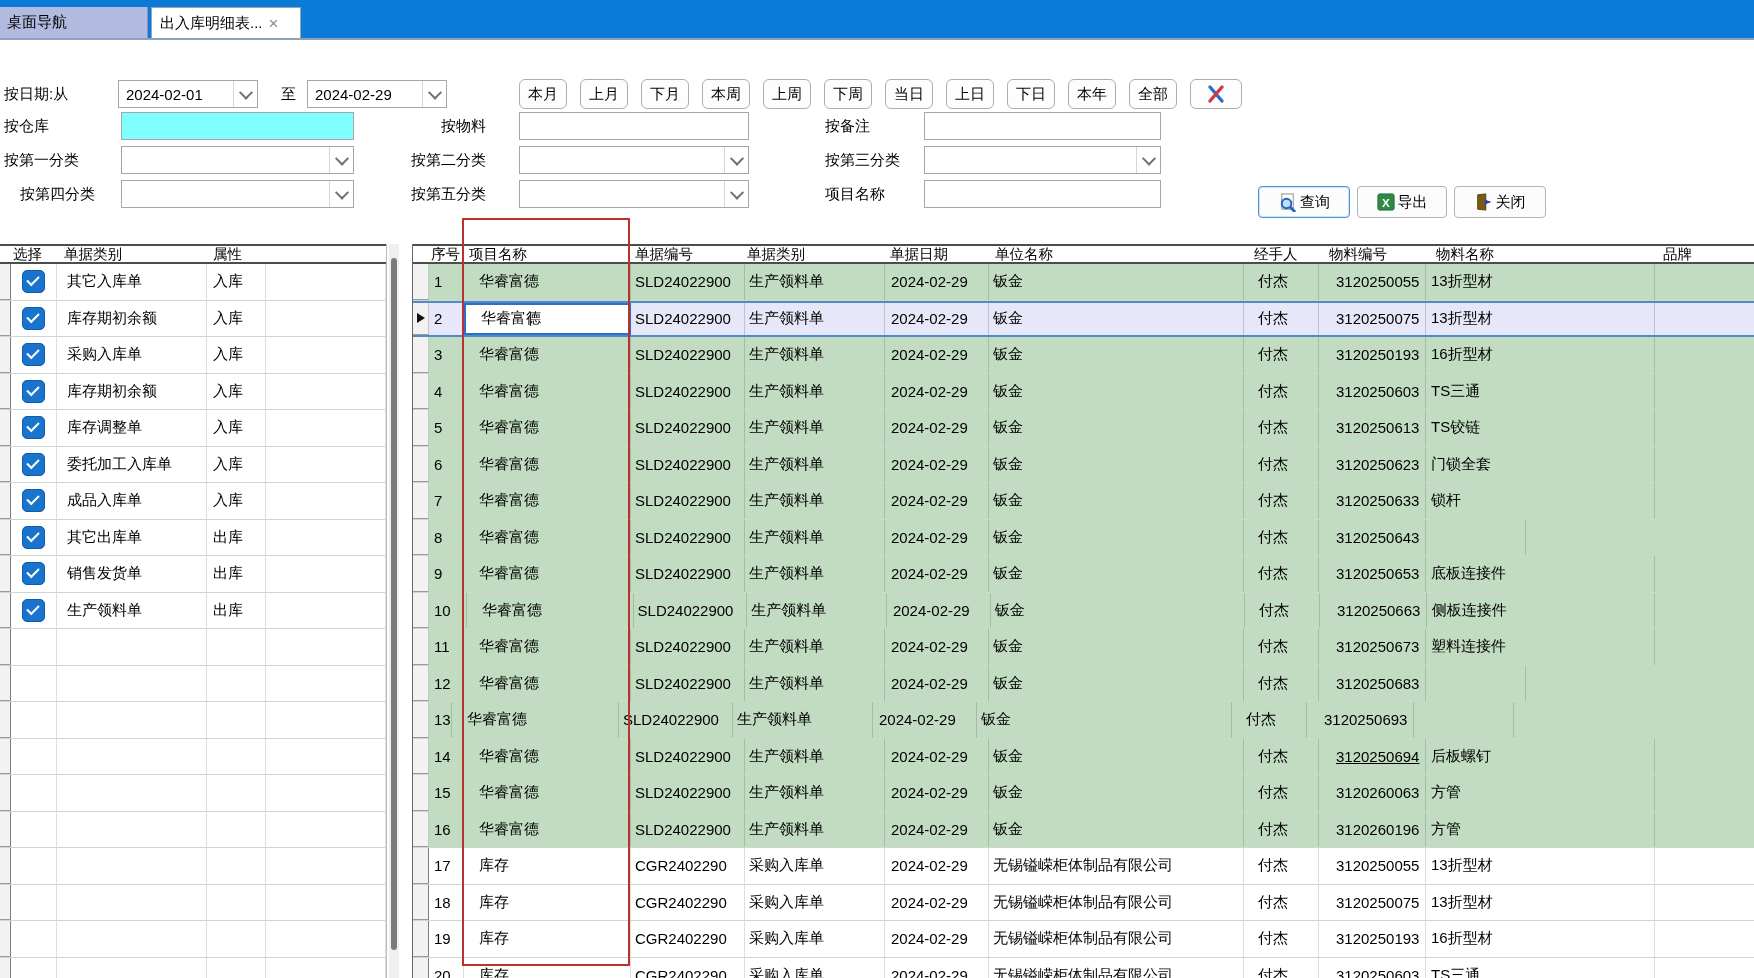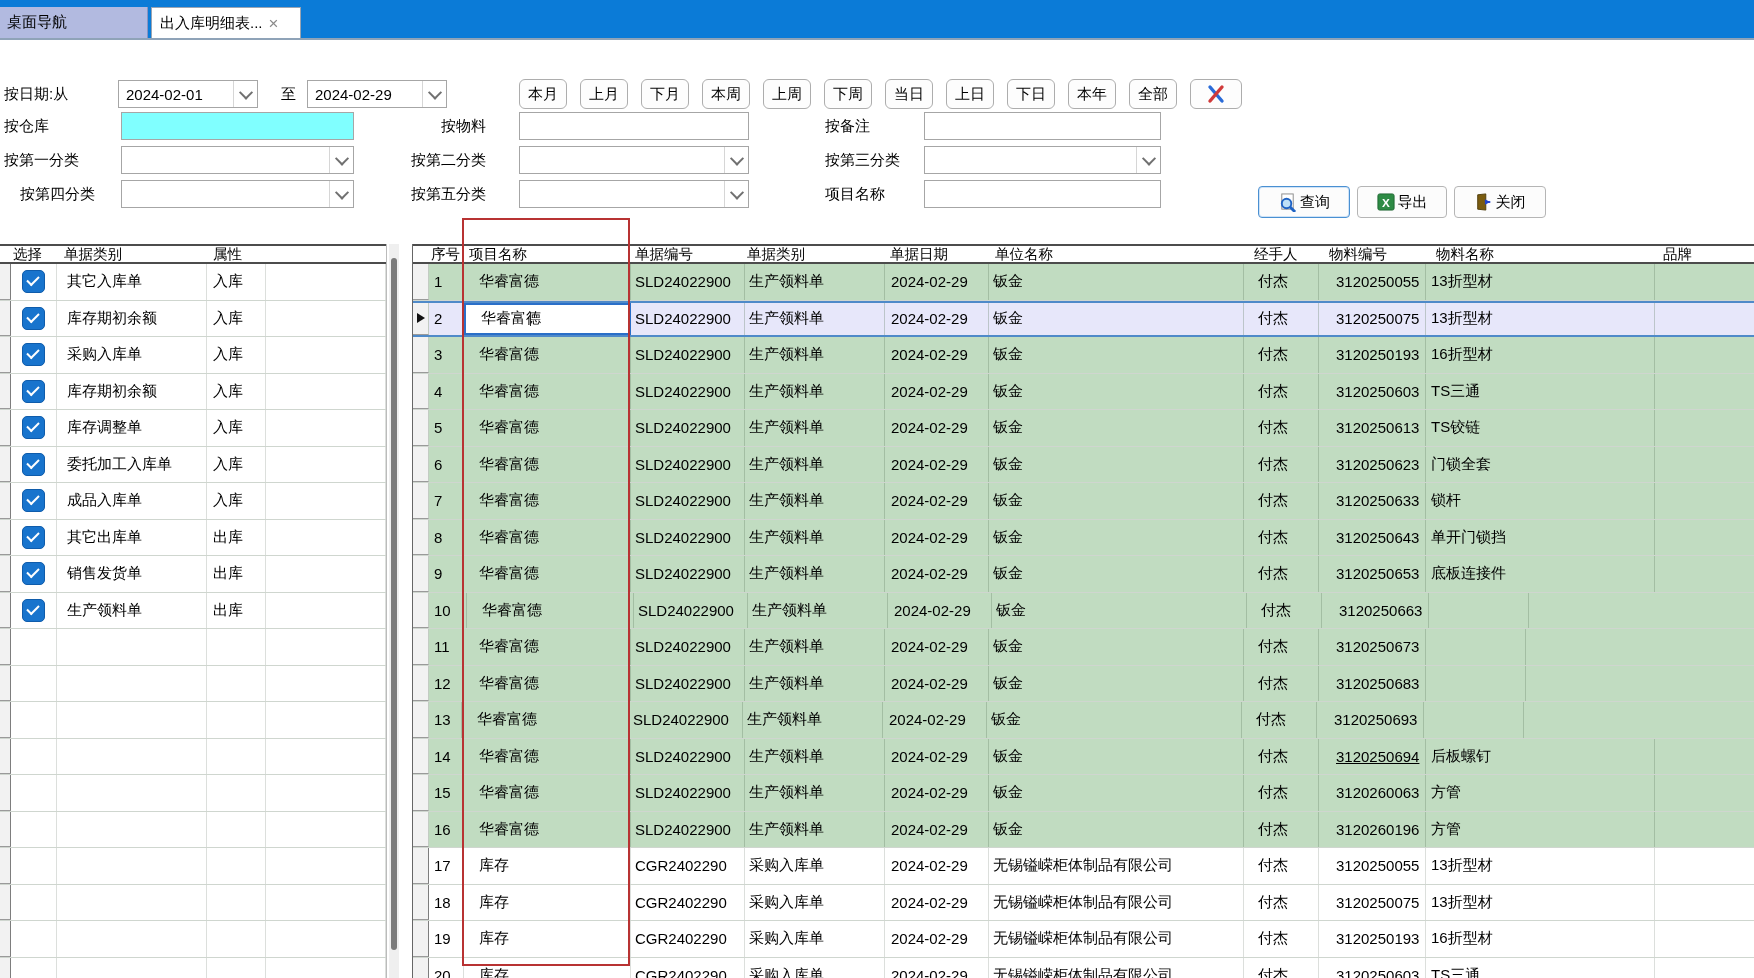--- a/index.html
+++ b/index.html
@@ -480,21 +480,20 @@
       <div class="row green">
         <div class="cell marker" style="width: 16px; padding-left: 0px;"></div>
         <div class="cell" style="width: 35px; padding-left: 5px;">8</div>
         <div class="cell" style="width: 167px; padding-left: 15px;">华睿富德</div>
         <div class="cell" style="width: 114px; padding-left: 4px;">SLD24022900</div>
         <div class="cell" style="width: 140px; padding-left: 4px;">生产领料单</div>
         <div class="cell" style="width: 104px; padding-left: 6px;">2024-02-29</div>
         <div class="cell" style="width: 255px; padding-left: 4px;">钣金</div>
         <div class="cell" style="width: 75px; padding-left: 14px;">付杰</div>
         <div class="cell" style="width: 107px; padding-left: 17px;">3120250643</div>
-        <div class="cell" style="width: 229px; padding-left: 5px;">单开门锁挡</div>
         <div class="cell" style="width: 100px; padding-left: 8px;"></div>
       </div>
       <div class="row green">
         <div class="cell marker" style="width: 16px; padding-left: 0px;"></div>
         <div class="cell" style="width: 35px; padding-left: 5px;">9</div>
         <div class="cell" style="width: 167px; padding-left: 15px;">华睿富德</div>
         <div class="cell" style="width: 114px; padding-left: 4px;">SLD24022900</div>
         <div class="cell" style="width: 140px; padding-left: 4px;">生产领料单</div>
         <div class="cell" style="width: 104px; padding-left: 6px;">2024-02-29</div>
         <div class="cell" style="width: 255px; padding-left: 4px;">钣金</div>
@@ -506,49 +505,51 @@
       <div class="row green">
         <div class="cell marker" style="width: 16px; padding-left: 0px;"></div>
         <div class="cell" style="width: 38px; padding-left: 5px;">10</div>
         <div class="cell" style="width: 167px; padding-left: 15px;">华睿富德</div>
         <div class="cell" style="width: 114px; padding-left: 4px;">SLD24022900</div>
         <div class="cell" style="width: 140px; padding-left: 4px;">生产领料单</div>
         <div class="cell" style="width: 104px; padding-left: 6px;">2024-02-29</div>
         <div class="cell" style="width: 255px; padding-left: 4px;">钣金</div>
         <div class="cell" style="width: 75px; padding-left: 14px;">付杰</div>
         <div class="cell" style="width: 107px; padding-left: 17px;">3120250663</div>
+        <div class="cell" style="width: 229px; padding-left: 5px;">侧板连接件</div>
         <div class="cell" style="width: 100px; padding-left: 8px;"></div>
       </div>
       <div class="row green">
         <div class="cell marker" style="width: 16px; padding-left: 0px;"></div>
         <div class="cell" style="width: 35px; padding-left: 5px;">11</div>
         <div class="cell" style="width: 167px; padding-left: 15px;">华睿富德</div>
         <div class="cell" style="width: 114px; padding-left: 4px;">SLD24022900</div>
         <div class="cell" style="width: 140px; padding-left: 4px;">生产领料单</div>
         <div class="cell" style="width: 104px; padding-left: 6px;">2024-02-29</div>
         <div class="cell" style="width: 255px; padding-left: 4px;">钣金</div>
         <div class="cell" style="width: 75px; padding-left: 14px;">付杰</div>
         <div class="cell" style="width: 107px; padding-left: 17px;">3120250673</div>
+        <div class="cell" style="width: 229px; padding-left: 5px;">塑料连接件</div>
         <div class="cell" style="width: 100px; padding-left: 8px;"></div>
       </div>
       <div class="row green">
         <div class="cell marker" style="width: 16px; padding-left: 0px;"></div>
         <div class="cell" style="width: 35px; padding-left: 5px;">12</div>
         <div class="cell" style="width: 167px; padding-left: 15px;">华睿富德</div>
         <div class="cell" style="width: 114px; padding-left: 4px;">SLD24022900</div>
         <div class="cell" style="width: 140px; padding-left: 4px;">生产领料单</div>
         <div class="cell" style="width: 104px; padding-left: 6px;">2024-02-29</div>
         <div class="cell" style="width: 255px; padding-left: 4px;">钣金</div>
         <div class="cell" style="width: 75px; padding-left: 14px;">付杰</div>
         <div class="cell" style="width: 107px; padding-left: 17px;">3120250683</div>
         <div class="cell" style="width: 100px; padding-left: 8px;"></div>
       </div>
       <div class="row green">
         <div class="cell marker" style="width: 16px; padding-left: 0px;"></div>
-        <div class="cell" style="width: 33px; padding-left: 5px;">13</div>
+        <div class="cell" style="width: 23px; padding-left: 5px;">13</div>
         <div class="cell" style="width: 167px; padding-left: 15px;">华睿富德</div>
         <div class="cell" style="width: 114px; padding-left: 4px;">SLD24022900</div>
         <div class="cell" style="width: 140px; padding-left: 4px;">生产领料单</div>
         <div class="cell" style="width: 104px; padding-left: 6px;">2024-02-29</div>
         <div class="cell" style="width: 255px; padding-left: 4px;">钣金</div>
         <div class="cell" style="width: 75px; padding-left: 14px;">付杰</div>
         <div class="cell" style="width: 107px; padding-left: 17px;">3120250693</div>
         <div class="cell" style="width: 100px; padding-left: 8px;"></div>
       </div>
       <div class="row green">

